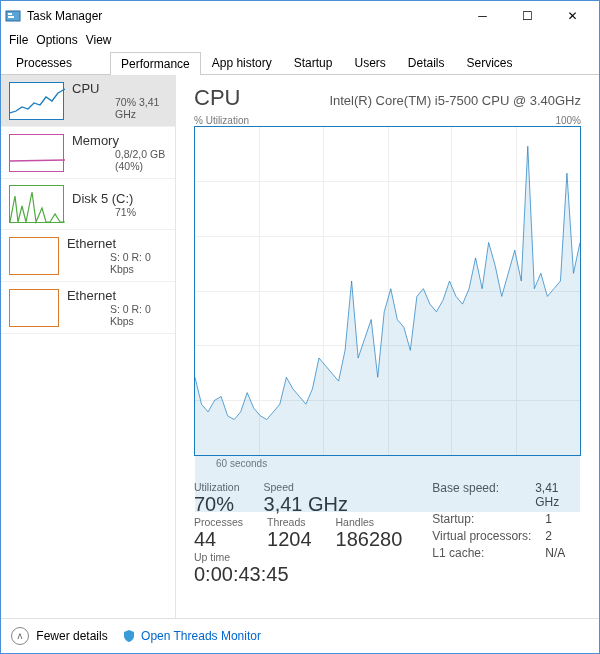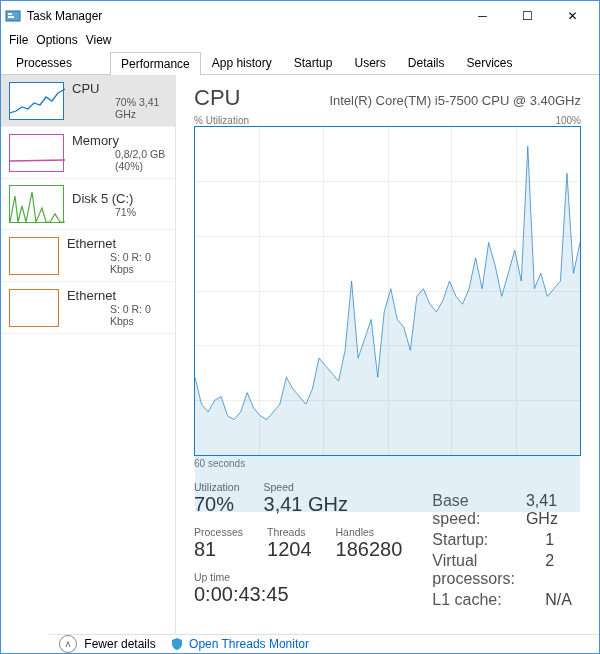--- a/index.html
+++ b/index.html
@@ -26,30 +26,30 @@
 .main { flex: 1; padding: 10px 18px; display: flex; flex-direction: column; }
 .main-head { display: flex; justify-content: space-between; align-items: baseline; }
 .main-title { font-size: 22px; font-weight: normal; color: #444; }
 .main-sub { font-size: 13px; color: #555; }
 .axis-labels { display: flex; justify-content: space-between; font-size: 10px; color: #777; margin-top: 4px; }
 .chart { border: 1px solid #1a7bbf; height: 330px; position: relative; background: #fff; }
 .grid-line-h, .grid-line-v { position: absolute; background: #eee; }
 .grid-line-h { width: 100%; height: 1px; }
 .grid-line-v { height: 100%; width: 1px; }
 .cpu-line { position: absolute; inset: 0; }
-.time-label { font-size: 10px; color: #777; margin-top: 2px; }
+.time-label { font-size: 10px; color: #777; margin-top: 2px; margin-left: 22px; }
 .stats { display: flex; gap: 30px; margin-top: 12px; font-size: 11px; }
-.stat-col { display: flex; flex-direction: column; gap: 10px; }
+.stat-col { display: flex; flex-direction: column; gap: 0; }
 .stat-group-row { display: flex; gap: 24px; }
 .stat-label { color: #666; font-size: 10.5px; }
 .stat-value { font-size: 20px; color: #333; }
-.kv-table { font-size: 16px; color: #444; margin-top: 11px; }
+.kv-table { font-size: 12px; color: #444; }
 .kv-row { display: flex; gap: 8px; margin-bottom: 3px; }
 .kv-key { width: 105px; color: #555; }
-.footer { border-top: 1px solid #e0e0e0; padding: 0 10px; display: flex; align-items: center; gap: 14px; font-size: 12px; margin-left: 48px; }
+.footer { border-top: 1px solid #e0e0e0; padding: 8px 10px; display: flex; align-items: center; gap: 14px; font-size: 12px; }
 .link { color: #0066cc; cursor: default; }
 .chevron-circle { width: 18px; height: 18px; border: 1px solid #888; border-radius: 50%; display: inline-flex; align-items: center; justify-content: center; font-size: 10px; margin-right: 4px; color: #555; }
 .shield { width: 14px; height: 14px; margin-right: 2px; display: inline-block; vertical-align: middle; }
 </style>
 </head>
 <body>
 
 <div class="window">
 
   <div class="titlebar">
@@ -169,21 +169,21 @@
               <div class="stat-value">70%</div>
             </div>
             <div>
               <div class="stat-label">Speed</div>
               <div class="stat-value">3,41 GHz</div>
             </div>
           </div>
           <div class="stat-group-row">
             <div>
               <div class="stat-label">Processes</div>
-              <div class="stat-value">81</div>
+              <div class="stat-value">44</div>
             </div>
             <div>
               <div class="stat-label">Threads</div>
               <div class="stat-value">1204</div>
             </div>
             <div>
               <div class="stat-label">Handles</div>
               <div class="stat-value">186280</div>
             </div>
           </div>

